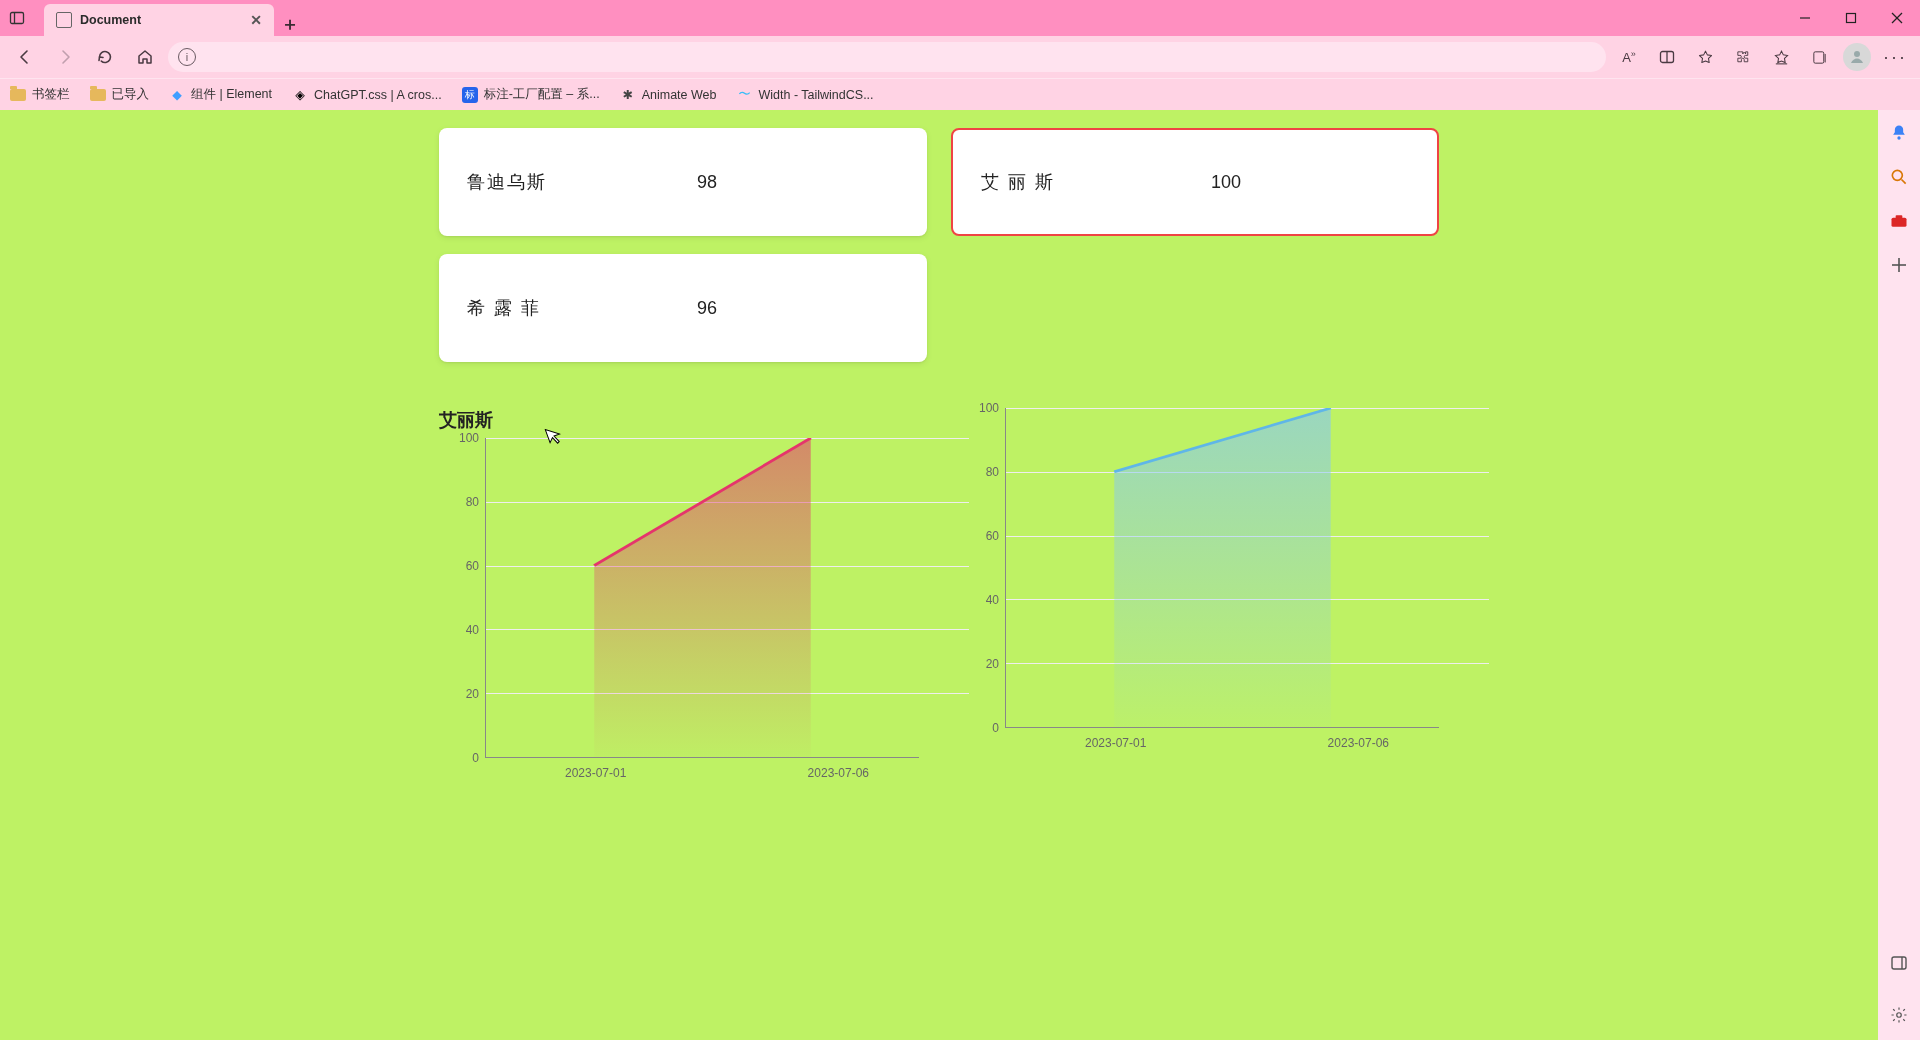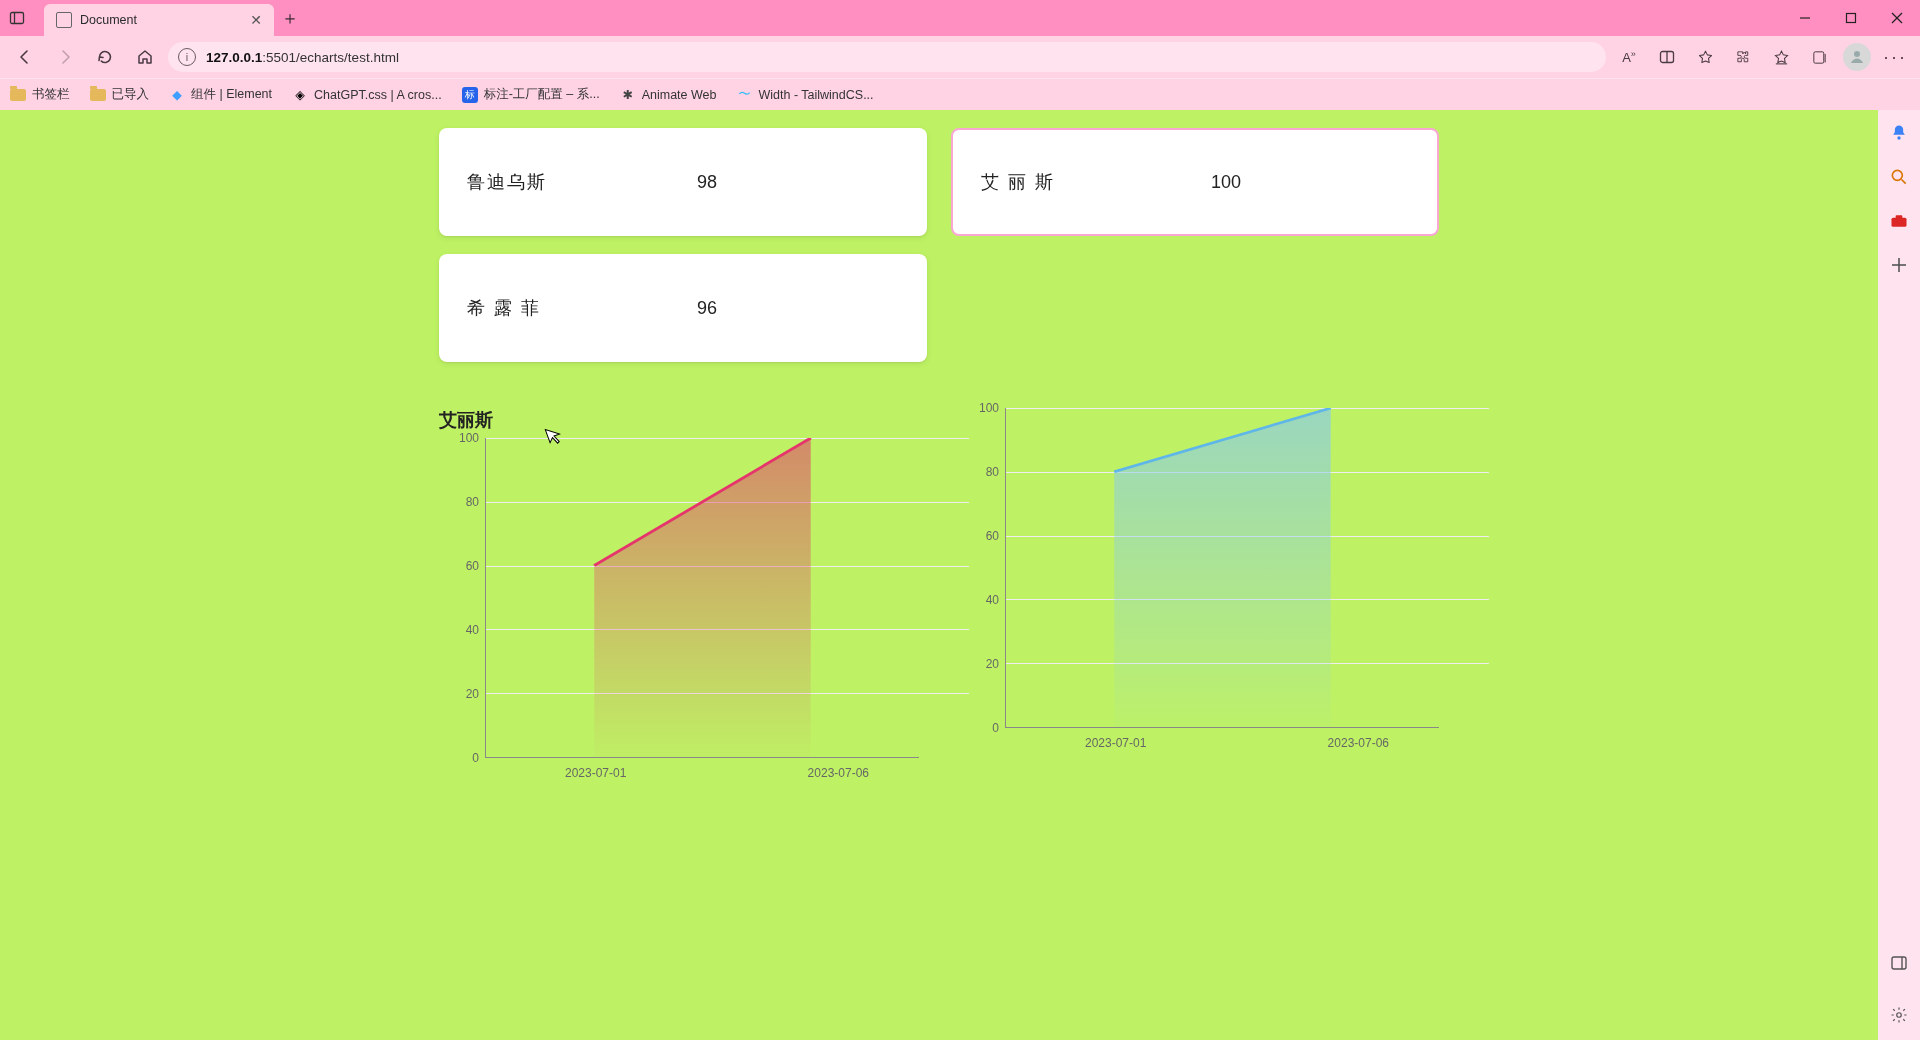--- a/index.html
+++ b/index.html
@@ -1,20 +1,20 @@
 <!DOCTYPE html>
 <html><head>
 <meta charset="utf-8">
 <style>
   * { box-sizing: border-box; margin: 0; padding: 0; }
   html, body { width: 1920px; height: 1040px; font-family: "Segoe UI", "Microsoft YaHei", sans-serif; overflow: hidden; background:#fff; }
 
   
   .titlebar { height: 36px; background: #ff8fc0; display: flex; align-items: stretch; }
-  .tab-strip { display: flex; align-items: center; padding-left: 10px; }
+  .tab-strip { display: flex; align-items: flex-end; padding-left: 10px; font-weight: bold; }
   .tab-ico-btn { width: 34px; display:flex; align-items:center; justify-content:center; color:#3b2b33; }
   .tab { display:flex; align-items:center; gap:8px; background:#ffd3e4; height:32px; margin-top:4px; padding:0 12px; border-radius:6px 6px 0 0; min-width:230px; position:relative; }
   .tab .favicon { width:16px; height:16px; border:1px solid #666; border-radius:2px; }
   .tab .title { font-size:12.5px; color:#2b2b2b; flex:1; }
   .tab .close { font-size:14px; color:#555; }
   .newtab { width:32px; display:flex; align-items:center; justify-content:center; color:#3b2b33; font-size:18px; }
   .titlebar-spacer { flex:1; }
   .win-controls { display:flex; }
   .win-btn { width:46px; height:36px; display:flex; align-items:center; justify-content:center; color:#222; }
 
@@ -36,21 +36,21 @@
 
   
   .viewport-row { display:flex; height:calc(1040px - 36px - 42px - 32px); }
   .page { flex:1; background:#bef264; overflow:auto; position:relative; }
   .sidebar-right { width:42px; background:#ffe3ef; display:flex; flex-direction:column; align-items:center; padding-top:12px; gap:22px; }
   .sb-ico { width:22px; height:22px; display:flex; align-items:center; justify-content:center; color:#555; }
 
   
   .cards { width:1000px; margin:18px auto 0; display:grid; grid-template-columns:1fr 1fr; gap:18px 24px; }
   .card { height:108px; border-radius:8px; display:flex; align-items:center; padding:0 28px; font-size:18px; color:#222; box-shadow:0 2px 6px rgba(0,0,0,0.08), 0 1px 2px rgba(0,0,0,0.06); background:#fff; }
-  .card.selected { border:2px solid #f9a8d4; box-shadow:none; }
+  .card.selected { border:2px solid #ef4444; box-shadow:none; }
   .card .name { width:230px; letter-spacing:2px; }
   .card .value { font-size:18px; }
 
   
   .charts { width:1000px; margin:46px auto 0; display:grid; grid-template-columns:1fr 1fr; gap:40px; }
   .chart { position:relative; }
   .chart-title { font-size:18px; font-weight:700; color:#222; margin-bottom:6px; }
   .plot-wrap { display:flex; }
   .yaxis { width:46px; position:relative; }
   .ytick { position:absolute; right:6px; font-size:12px; color:#666; transform:translateY(-50%); }
@@ -118,23 +118,20 @@
       </svg>
   </div>
   <div class="tb-btn">
     <svg width="18" height="18" viewBox="0 0 18 18">
         <path d="M3 8 L9 3 L15 8 V15 H11 V11 H7 V15 H3 Z" fill="none" stroke="#4a3a42" stroke-width="1.5" stroke-linejoin="round"></path>
       </svg>
   </div>
 
   <div class="addr">
     <span class="info">i</span>
-    <span class="addr-text">
-      <strong>127.0.0.1</strong><span>:5501/echarts/test.html</span>
-    </span>
   </div>
 
   <div class="tb-right">
     <div class="tb-btn">
         <span style="font-size:13px;">A<sup style="font-size:9px;">»</sup></span>
       </div>
     <div class="tb-btn">
         <svg width="16" height="16">
           <rect x="1.5" y="2.5" width="13" height="11" rx="2" fill="none" stroke="#4a3a42" stroke-width="1.3"></rect>
           <line x1="8" y1="2.5" x2="8" y2="13.5" stroke="#4a3a42" stroke-width="1.3"></line>

